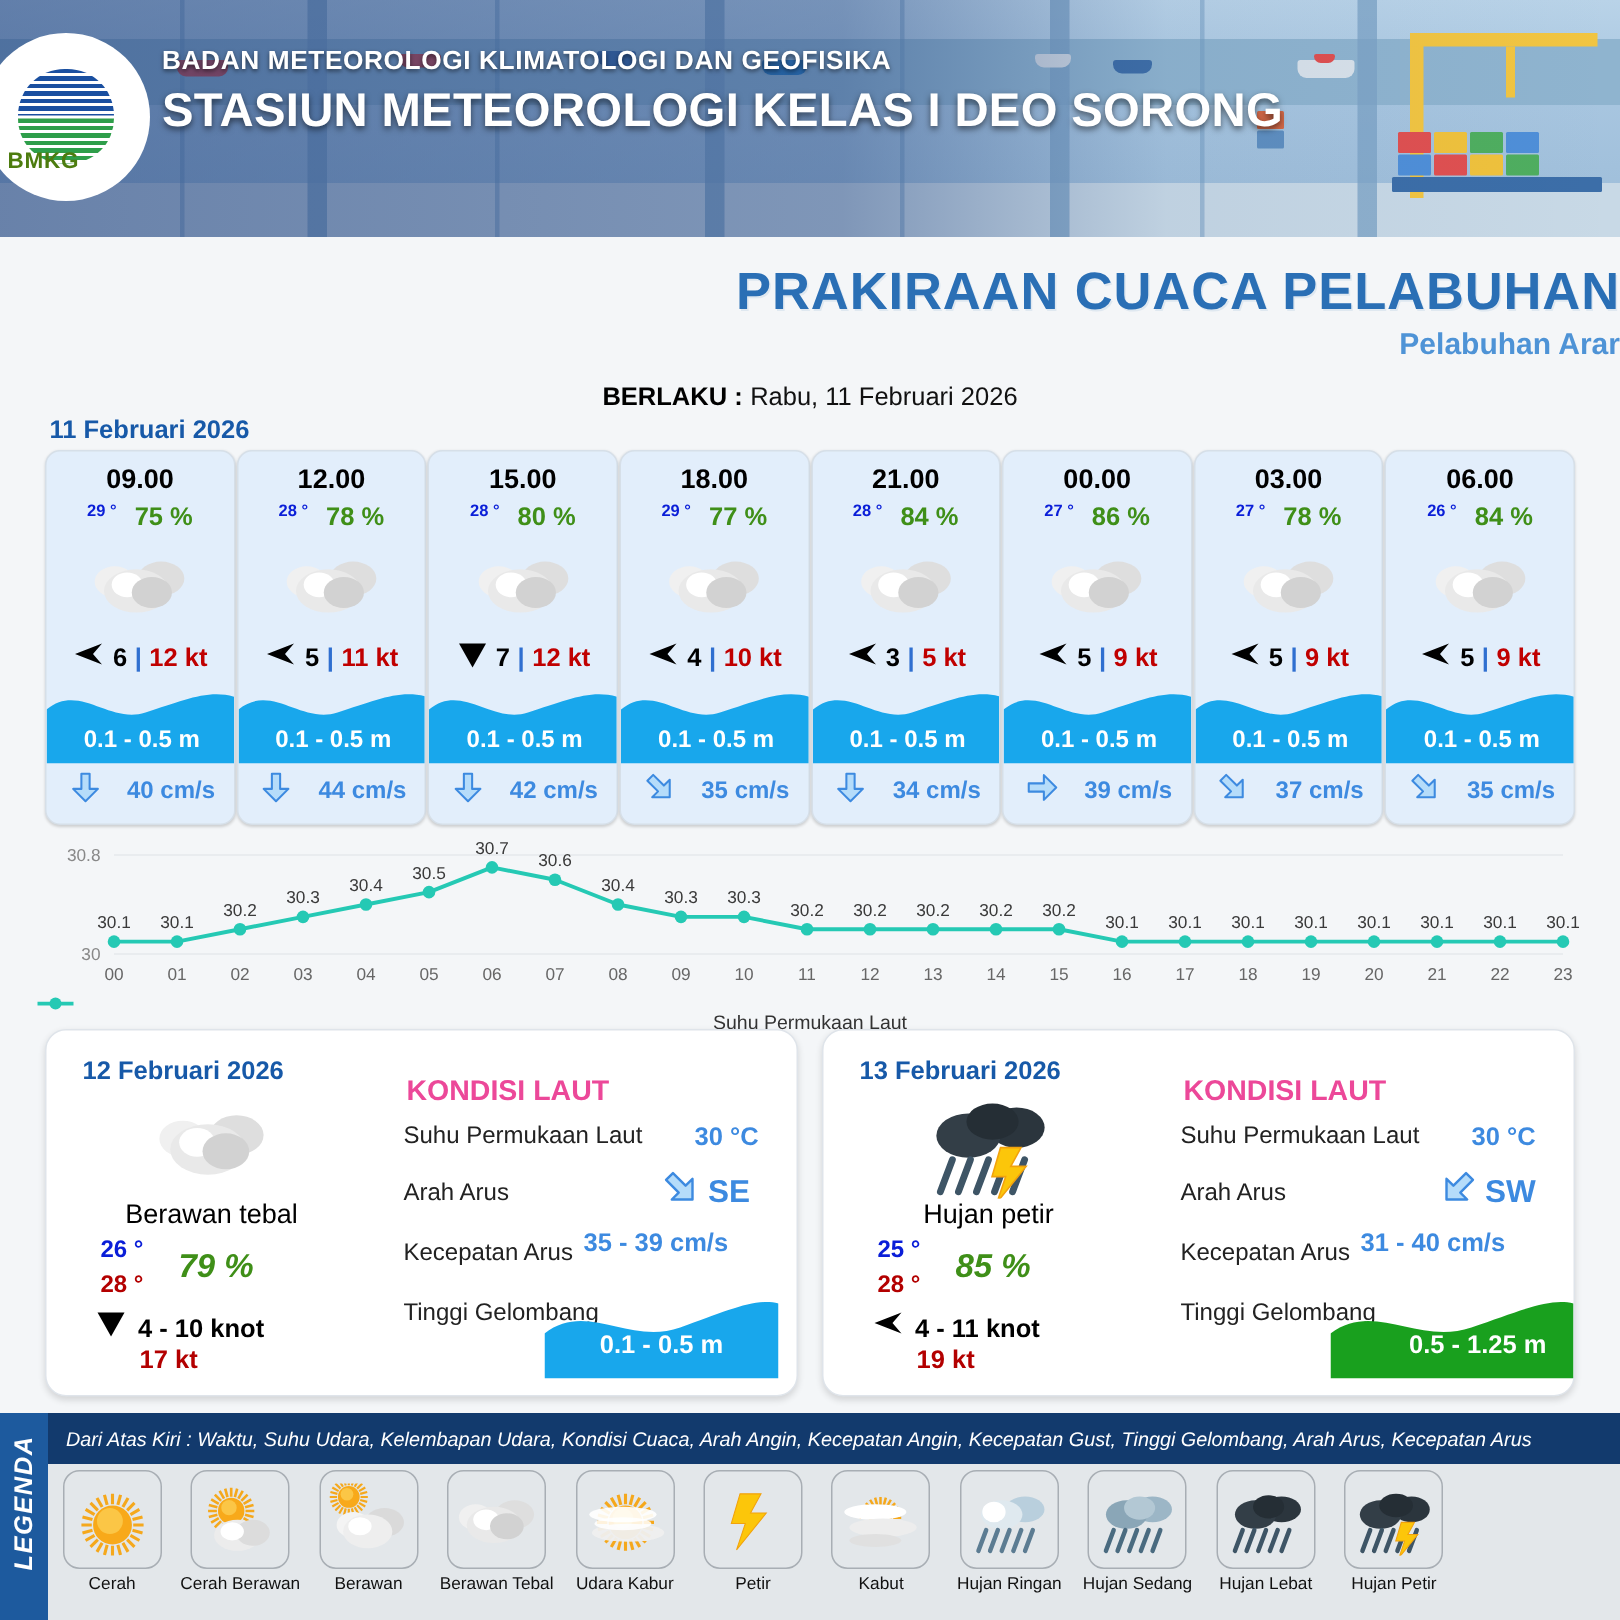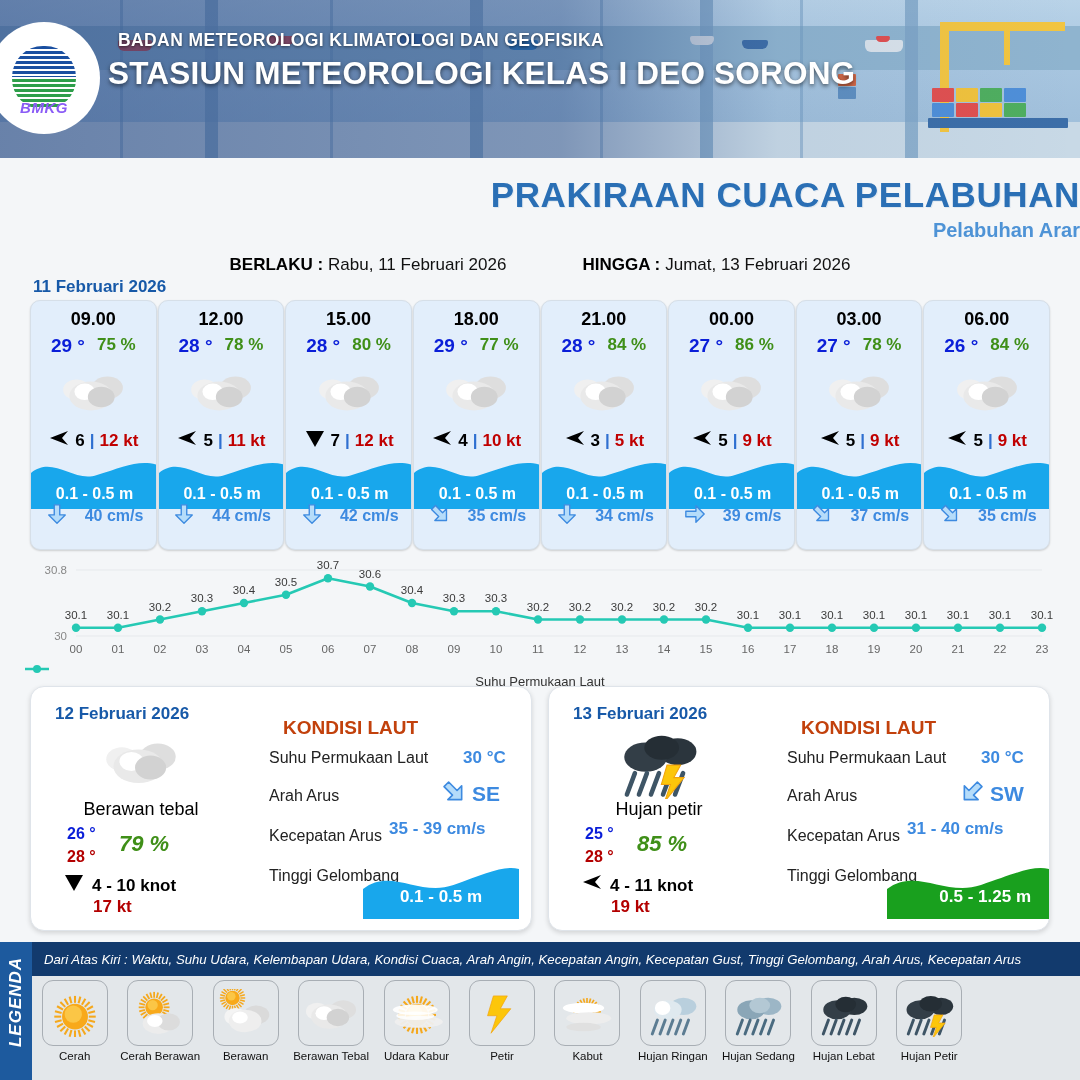--- a/index.html
+++ b/index.html
@@ -25,26 +25,26 @@
 
   .logo-wrap { position:absolute; left:-12px; top:22px; width:112px; height:112px;
                background:#fff; border-radius:56px; display:flex; align-items:center; justify-content:center; }
   .logo { width:78px; height:78px; position:relative; }
   .logo-top { position:absolute; left:7px; top:7px; width:64px; height:31px;
               background:repeating-linear-gradient(#1a4fa0 0 3px, #fff 3px 5px);
               border-radius:32px 32px 0 0; }
   .logo-bot { position:absolute; left:7px; top:40px; width:64px; height:30px;
               background:repeating-linear-gradient(#2e9e4a 0 3px, #fff 3px 5px);
               border-radius:0 0 32px 32px; }
-  .logo-txt { position:absolute; left:0; top:60px; width:78px; text-align:center;
-              font-size:15px; font-weight:bold; color:#8b5cf6; letter-spacing:.5px;font-style:italic; }
+  .logo-txt { position:absolute; left:0; top:60px; width:78px; text-align:left;
+              font-size:15px; font-weight:bold; color:#4d7c0f; letter-spacing:.5px; }
 
   .hdr-text { position:absolute; left:108px; top:30px; width:900px; }
   .hdr-l1 { color:#fff; font-size:17.5px; font-weight:bold; letter-spacing:.4px;
-            text-shadow:0 1px 3px rgba(0,0,0,.55);margin-left:10px; }
+            text-shadow:0 1px 3px rgba(0,0,0,.55); }
   .hdr-l2 { color:#fff; font-size:31.5px; font-weight:bold; letter-spacing:.2px; margin-top:4px;
             text-shadow:0 2px 4px rgba(0,0,0,.55); }
   .hdr-l3 { color:#fff; font-size:16.5px; margin-top:7px; text-shadow:0 1px 3px rgba(0,0,0,.55); }
 
   
   .title-zone { text-align:right; padding-top:17px; }
   .t-main { color:#2a6fb5; font-size:35px; font-weight:bold; letter-spacing:.6px;
             text-shadow:1px 1px 0 #dfe8f0; }
   .t-sub  { color:#4e93d6; font-size:20px; font-weight:bold; margin-top:4px; }
   .t-dates { margin-top:13px; display:flex; justify-content:center; gap:76px; font-size:17px; color:#111; }
@@ -54,32 +54,32 @@
   
   .daylabel { position:absolute; left:33px; top:277px; color:#1759a8; font-size:17px; font-weight:bold; }
 
   
   .cards { position:absolute; left:30px; top:300px; width:1020px; display:flex; gap:1px; }
   .card { width:127px; height:250px; background:#e2eefb; border-radius:10px;
           border:1px solid #d6dfe8; box-shadow:0 1px 2px rgba(0,0,0,.16);
           position:relative; overflow:hidden; }
   .c-time { text-align:center; font-size:18px; font-weight:bold; color:#000; margin-top:8px; }
   .c-tr { display:flex; justify-content:center; gap:12px; margin-top:5px; }
-  .c-temp { color:#0a1ed8; font-size:19px; font-weight:bold; }
+  .c-temp { color:#0a1ed8; font-size:11px; font-weight:bold; }
   .c-hum  { color:#3f8f18; font-size:17px; font-weight:bold; }
   .c-ico { height:62px; display:flex; align-items:center; justify-content:center; margin-top:4px; }
   .c-wind { display:flex; align-items:center; justify-content:center; gap:5px; margin-top:6px; height:24px; }
   .c-wdeg { font-size:17px; font-weight:bold; color:#000; }
   .c-bar { color:#2f6fd0; font-size:17px; font-weight:bold; }
   .c-kt { color:#c00000; font-size:17px; font-weight:bold; }
   .c-wave { position:absolute; left:0; bottom:40px; width:127px; height:52px; }
   .c-wave svg { position:absolute; left:0; top:0; }
   .c-wavetxt { position:absolute; left:0; bottom:46px; width:127px; text-align:center;
                color:#fff; font-size:16px; font-weight:bold; }
-  .c-cur { position:absolute; left:0; bottom:20px; width:127px; display:flex;
+  .c-cur { position:absolute; left:0; bottom:8px; width:127px; display:flex;
            align-items:center; justify-content:center; gap:17px; }
   .c-curtxt { color:#3d8ae0; font-size:16px; font-weight:bold; }
 
   
   .chart { position:absolute; left:24px; top:556px; width:1032px; height:130px; }
   .chart svg { display:block; }
   .chart-legend { position:absolute; left:0; top:108px; width:1032px; text-align:center;
                   font-size:13px; color:#333; }
   .cl-mark { display:inline-block; vertical-align:middle; margin-right:5px; }
 
@@ -93,21 +93,21 @@
   .dp-cond { position:absolute; left:0; top:112px; width:220px; text-align:center;
              font-size:18px; color:#000; }
   .dp-temps { position:absolute; left:36px; top:138px; }
   .dp-tmin { color:#0a1ed8; font-size:16px; font-weight:bold; }
   .dp-tmax { color:#b30000; font-size:16px; font-weight:bold; margin-top:5px; }
   .dp-hum { position:absolute; left:88px; top:144px; color:#3f8f18; font-size:22px; font-weight:bold;font-style:italic; }
   .dp-wind { position:absolute; left:32px; top:186px; display:flex; align-items:center; gap:7px;
              font-size:17px; font-weight:bold; color:#000; }
   .dp-gust { position:absolute; left:62px; top:210px; color:#b30000; font-size:17px; font-weight:bold; }
 
-  .dp-sea-h { position:absolute; left:252px; top:30px; color:#c2410c; font-size:19px; font-weight:bold; }
+  .dp-sea-h { position:absolute; left:240px; top:30px; color:#ec4899; font-size:19px; font-weight:bold; }
   .dp-row { position:absolute; left:238px; font-size:16px; color:#222; }
   .dp-val { position:absolute; color:#3d8ae0; font-size:17px; font-weight:bold; }
 
   
   .legend { position:absolute; left:0; top:942px; width:1080px; height:138px; background:#e3e7ea; }
   .lg-side { position:absolute; left:0; top:0; width:32px; height:138px; background:#1d5a9e; }
   .lg-side span { position:absolute; left:-36px; top:50px; width:104px; text-align:center;
                   color:#fff; font-size:17px; font-weight:bold; font-style:italic;
                   letter-spacing:1px; transform:rotate(-90deg); }
   .lg-head { position:absolute; left:32px; top:0; width:1048px; height:34px; background:#123a6d;
@@ -173,23 +173,20 @@
     <div class="hdr-l2">STASIUN METEOROLOGI KELAS I DEO SORONG</div>
   </div>
 </div>
 
 <div class="title-zone">
   <div class="t-main">PRAKIRAAN CUACA PELABUHAN</div>
   <div class="t-sub">Pelabuhan Arar</div>
   <div class="t-dates">
     <div>
       <b>BERLAKU :</b><span>Rabu, 11 Februari 2026</span>
-    </div>
-    <div>
-      <b>HINGGA :</b><span>Jumat, 13 Februari 2026</span>
     </div>
   </div>
 </div>
 
 <div class="daylabel">11 Februari 2026</div>
 
 <div class="cards" id="cards">
     <div class="card">
     <div class="c-time">09.00</div>
     <div class="c-tr">

